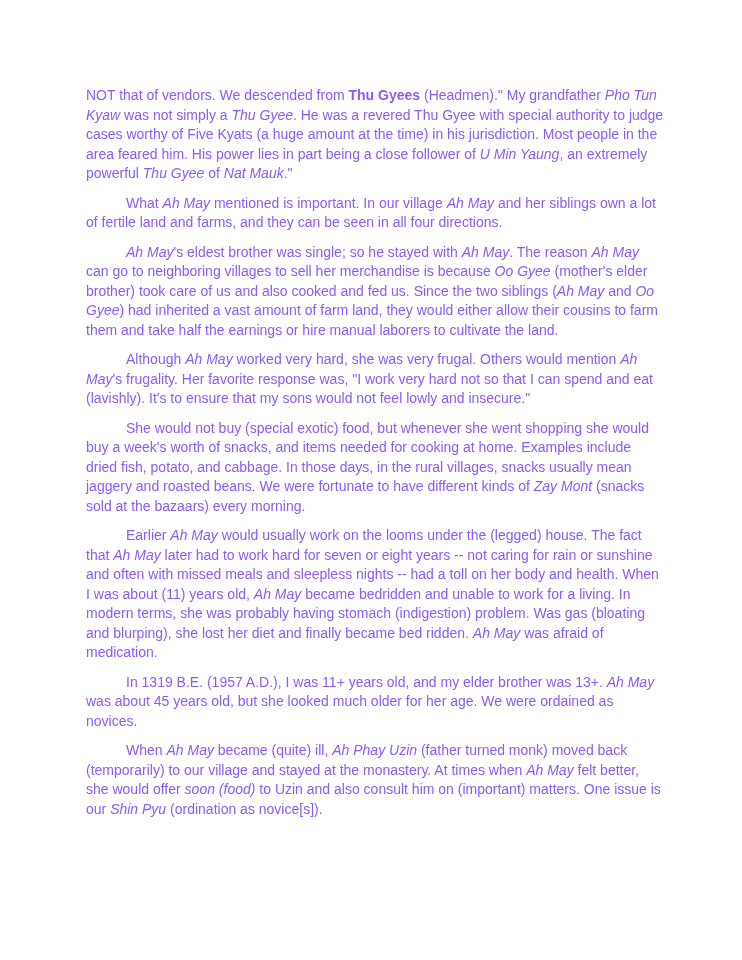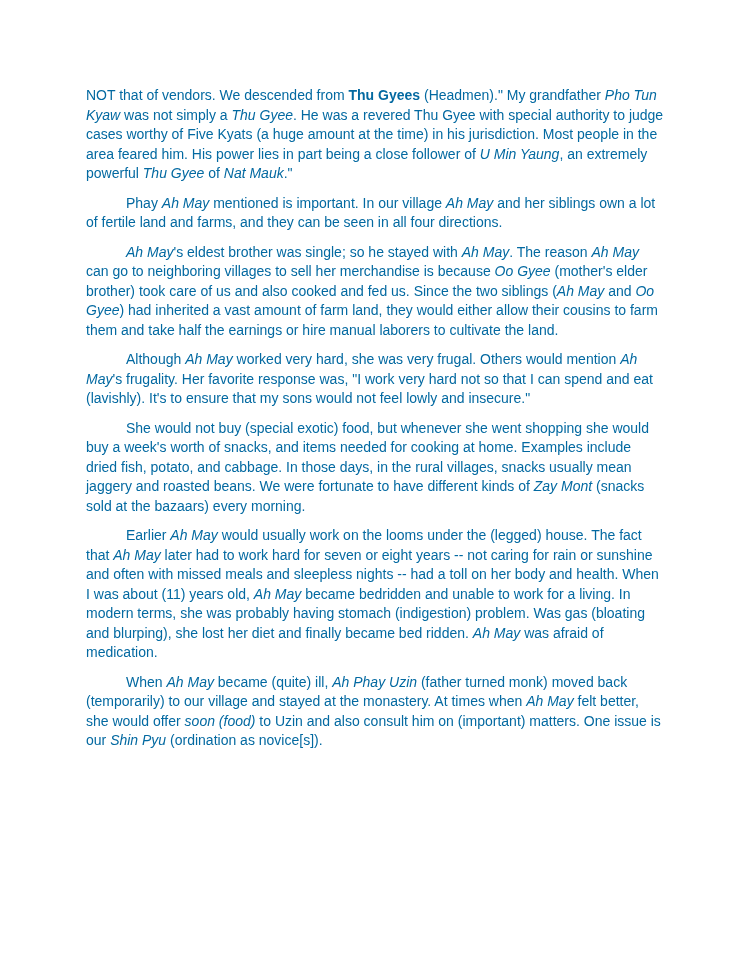--- a/index.html
+++ b/index.html
@@ -13,21 +13,21 @@
     height: 960px;
     background: #ffffff;
     overflow: hidden;
     font-family: "Liberation Sans", sans-serif;
   }
   .doc-body {
     position: absolute;
     left: 86px;
     top: 86px;
     width: 578px;
-    color: #0369a1;
+    color: #8b5cf6;
     font-size: 14px;
     line-height: 19.5px;
     text-align: left;
   }
   .para {
     margin: 0 0 10px 0;
     padding: 0;
   }
   .para.indent {
     text-indent: 40px;
@@ -35,20 +35,21 @@
   .run-n { font-weight: normal; font-style: normal; }
   .run-b { font-weight: bold;   font-style: normal; }
   .run-i { font-weight: normal; font-style: italic; }
 </style>
 </head>
 <body>
 
 <div class="page">
   <div class="doc-body">
       <p class="para"><span class="run-n">NOT that of vendors. We descended from </span><span class="run-b">Thu Gyees</span><span class="run-n"> (Headmen)." My grandfather </span><span class="run-i">Pho Tun Kyaw</span><span class="run-n"> was not simply a </span><span class="run-i">Thu Gyee</span><span class="run-n">. He was a revered Thu Gyee with special authority to judge cases worthy of Five Kyats (a huge amount at the time) in his jurisdiction. Most people in the area feared him. His power lies in part being a close follower of </span><span class="run-i">U Min Yaung</span><span class="run-n">, an extremely powerful </span><span class="run-i">Thu Gyee</span><span class="run-n"> of </span><span class="run-i">Nat Mauk</span><span class="run-n">."</span></p>
-      <p class="para indent"><span class="run-n">Phay </span><span class="run-i">Ah May</span><span class="run-n"> mentioned is important. In our village </span><span class="run-i">Ah May</span><span class="run-n"> and her siblings own a lot of fertile land and farms, and they can be seen in all four directions.</span></p>
+      <p class="para indent"><span class="run-n">What </span><span class="run-i">Ah May</span><span class="run-n"> mentioned is important. In our village </span><span class="run-i">Ah May</span><span class="run-n"> and her siblings own a lot of fertile land and farms, and they can be seen in all four directions.</span></p>
       <p class="para indent"><span class="run-i">Ah May</span><span class="run-n">'s eldest brother was single; so he stayed with </span><span class="run-i">Ah May</span><span class="run-n">. The reason </span><span class="run-i">Ah May</span><span class="run-n"> can go to neighboring villages to sell her merchandise is because </span><span class="run-i">Oo Gyee</span><span class="run-n"> (mother's elder brother) took care of us and also cooked and fed us. Since the two siblings (</span><span class="run-i">Ah May</span><span class="run-n"> and </span><span class="run-i">Oo Gyee</span><span class="run-n">) had inherited a vast amount of farm land, they would either allow their cousins to farm them and take half the earnings or hire manual laborers to cultivate the land.</span></p>
       <p class="para indent"><span class="run-n">Although </span><span class="run-i">Ah May</span><span class="run-n"> worked very hard, she was very frugal. Others would mention </span><span class="run-i">Ah May</span><span class="run-n">'s frugality. Her favorite response was, "I work very hard not so that I can spend and eat (lavishly). It's to ensure that my sons would not feel lowly and insecure."</span></p>
       <p class="para indent"><span class="run-n">She would not buy (special exotic) food, but whenever she went shopping she would buy a week's worth of snacks, and items needed for cooking at home. Examples include dried fish, potato, and cabbage. In those days, in the rural villages, snacks usually mean jaggery and roasted beans. We were fortunate to have different kinds of </span><span class="run-i">Zay Mont</span><span class="run-n"> (snacks sold at the bazaars) every morning.</span></p>
       <p class="para indent"><span class="run-n">Earlier </span><span class="run-i">Ah May</span><span class="run-n"> would usually work on the looms under the (legged) house. The fact that </span><span class="run-i">Ah May</span><span class="run-n"> later had to work hard for seven or eight years -- not caring for rain or sunshine and often with missed meals and sleepless nights -- had a toll on her body and health. When I was about (11) years old, </span><span class="run-i">Ah May</span><span class="run-n"> became bedridden and unable to work for a living. In modern terms, she was probably having stomach (indigestion) problem. Was gas (bloating and blurping), she lost her diet and finally became bed ridden. </span><span class="run-i">Ah May</span><span class="run-n"> was afraid of medication.</span></p>
+      <p class="para indent"><span class="run-n">In 1319 B.E. (1957 A.D.), I was 11+ years old, and my elder brother was 13+. </span><span class="run-i">Ah May</span><span class="run-n"> was about 45 years old, but she looked much older for her age. We were ordained as novices.</span></p>
       <p class="para indent"><span class="run-n">When </span><span class="run-i">Ah May</span><span class="run-n"> became (quite) ill, </span><span class="run-i">Ah Phay Uzin</span><span class="run-n"> (father turned monk) moved back (temporarily) to our village and stayed at the monastery. At times when </span><span class="run-i">Ah May</span><span class="run-n"> felt better, she would offer </span><span class="run-i">soon (food)</span><span class="run-n"> to Uzin and also consult him on (important) matters. One issue is our </span><span class="run-i">Shin Pyu</span><span class="run-n"> (ordination as novice[s]).</span></p>
     </div>
 </div>
 
 </body></html>

